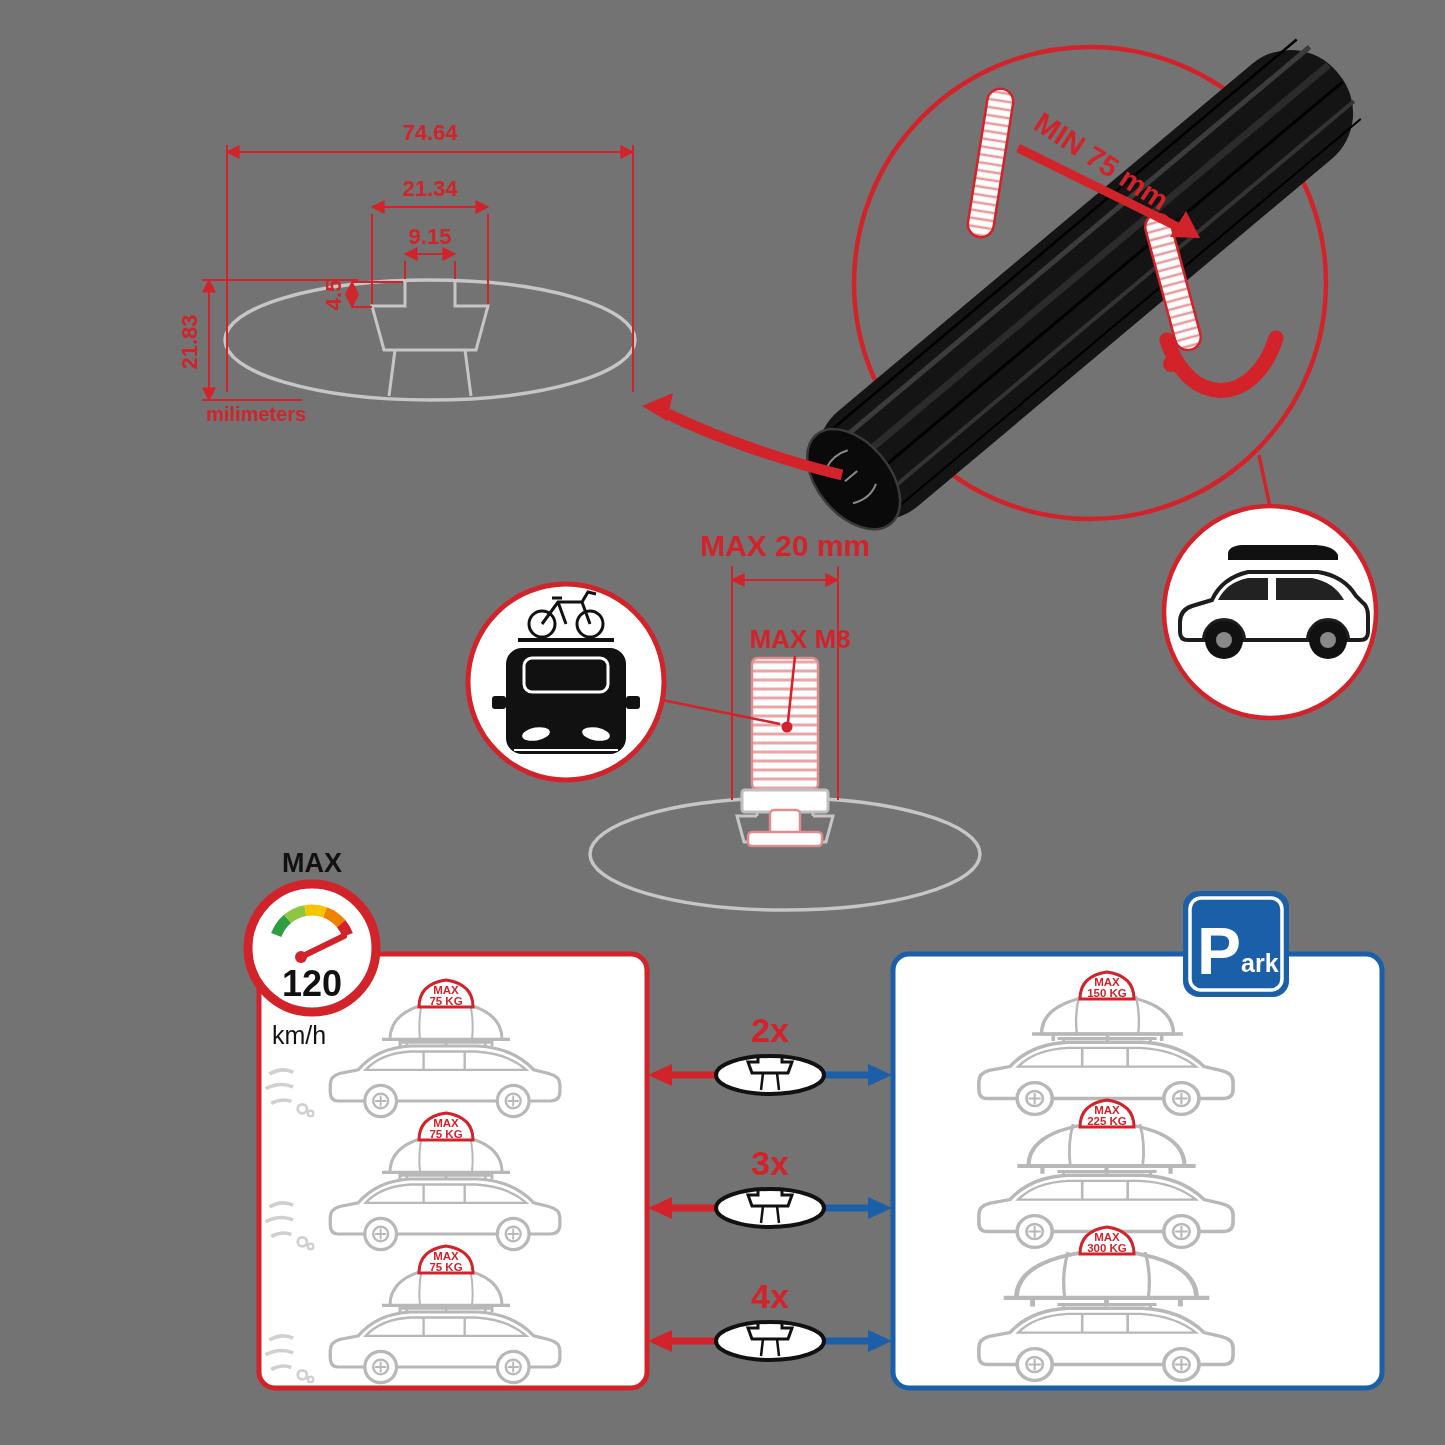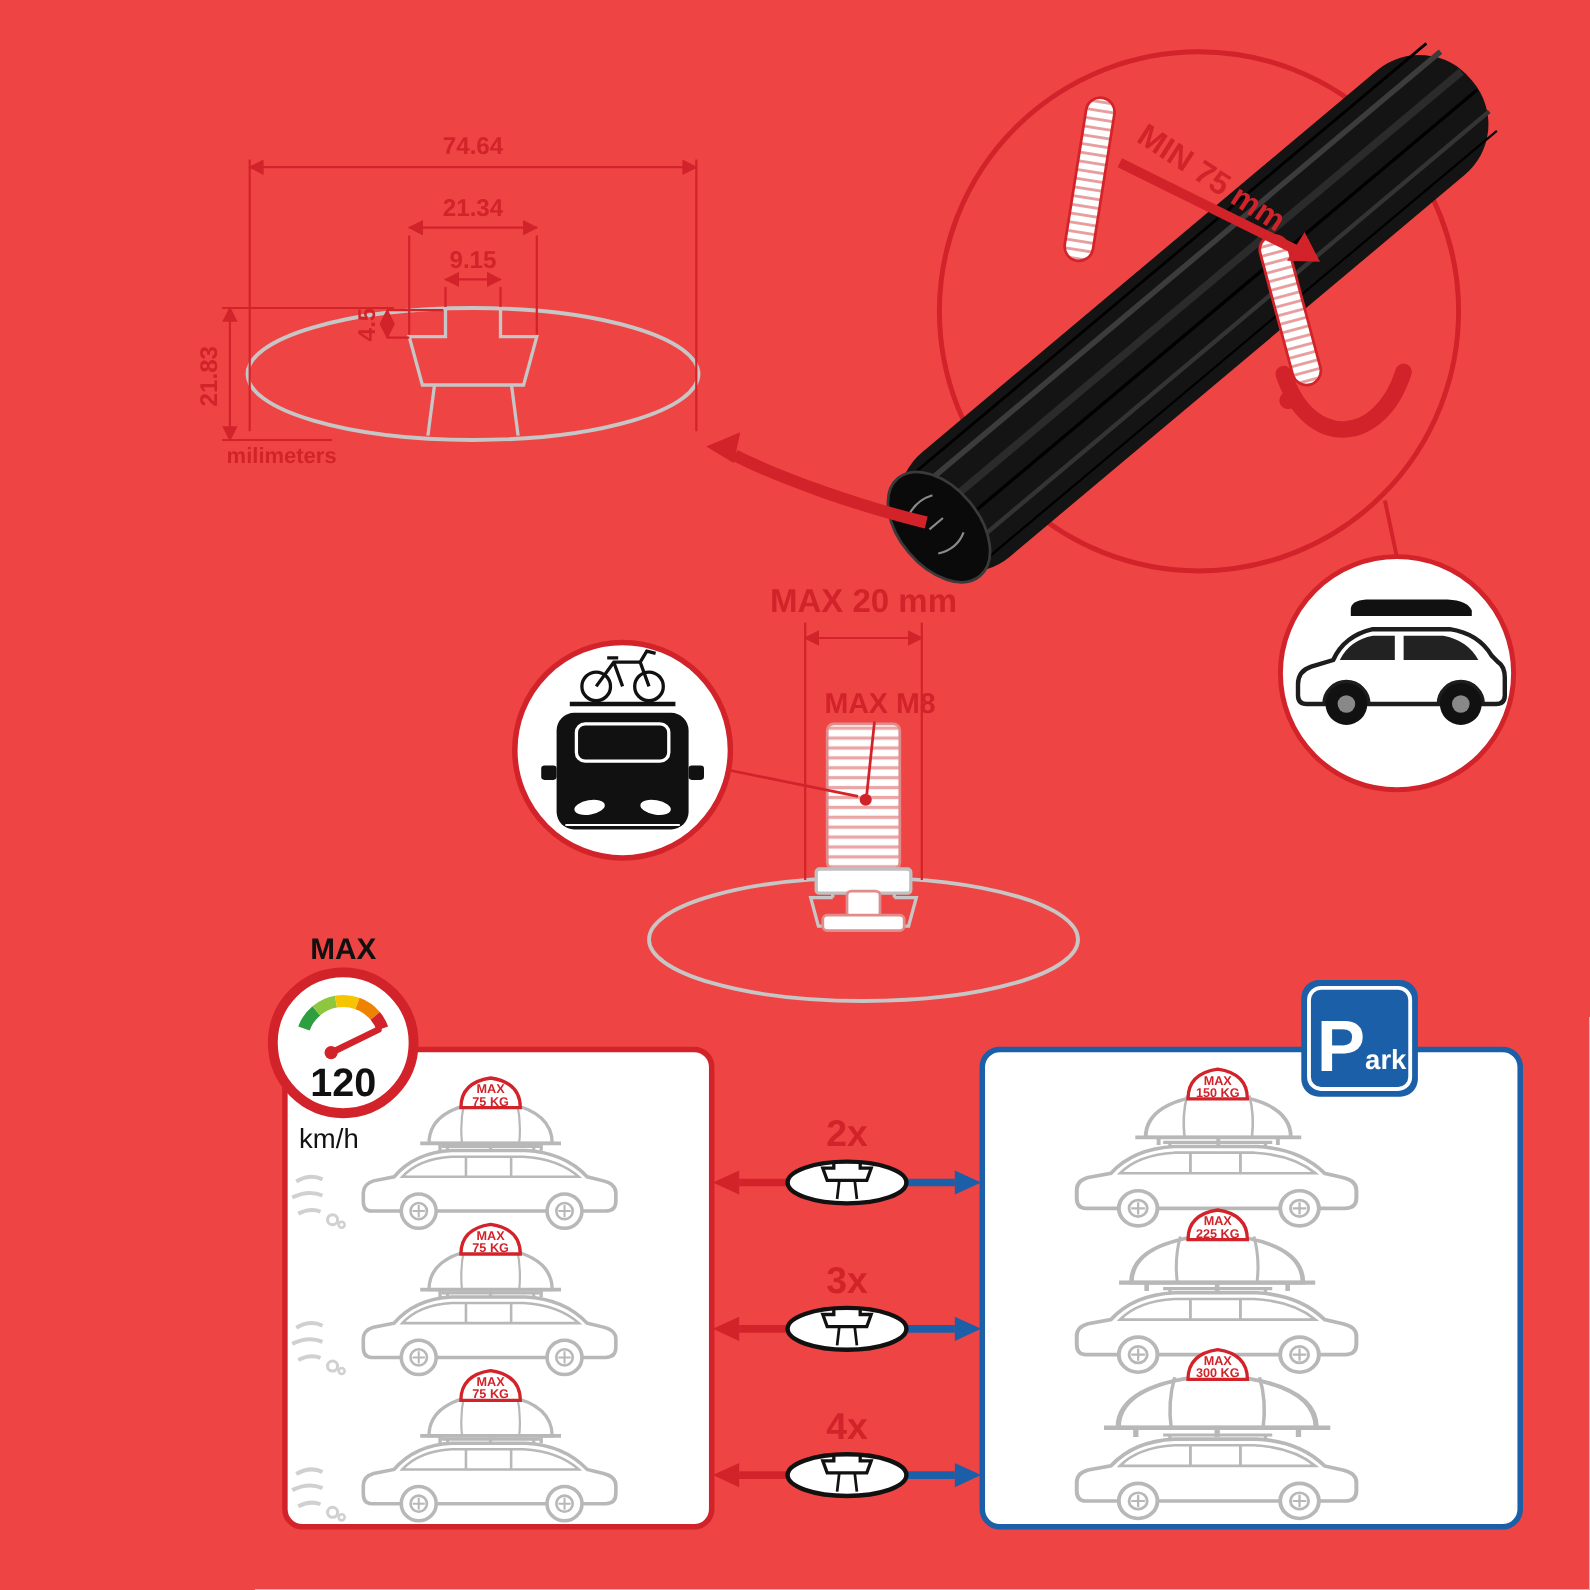--- a/index.html
+++ b/index.html
@@ -1,16 +1,16 @@
 <!DOCTYPE html>
 <html><head>
 <meta charset="utf-8">
 <style>
   html,body{margin:0;padding:0;background:#fff;}
-  .stage{position:relative;width:1445px;height:1445px;background:#ef4444;overflow:hidden;
+  .stage{position:relative;width:1445px;height:1445px;background:#737373;overflow:hidden;
          font-family:"Liberation Sans", sans-serif;}
   svg{display:block;}
   svg text{font-family:"Liberation Sans", sans-serif;}
   .dimtxt{font-weight:bold;font-size:22px;fill:#d2232a;text-anchor:middle;}
   .unittxt{font-weight:bold;font-size:20px;fill:#d2232a;text-anchor:start;}
   .minlabel{font-weight:bold;font-size:29px;fill:#d2232a;text-anchor:start;}
   .redbig{font-weight:bold;font-size:30px;fill:#d2232a;text-anchor:middle;}
   .redmed{font-weight:bold;font-size:26px;fill:#d2232a;text-anchor:middle;}
   .mult{font-weight:bold;font-size:34px;fill:#d2232a;text-anchor:middle;}
   .tag{font-weight:bold;font-size:11.5px;fill:#d2232a;text-anchor:middle;}

